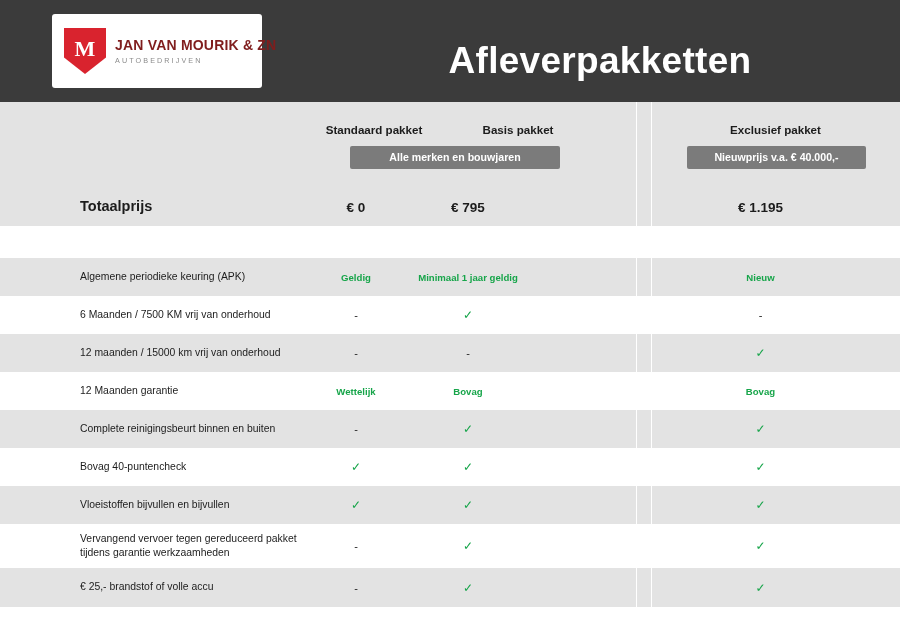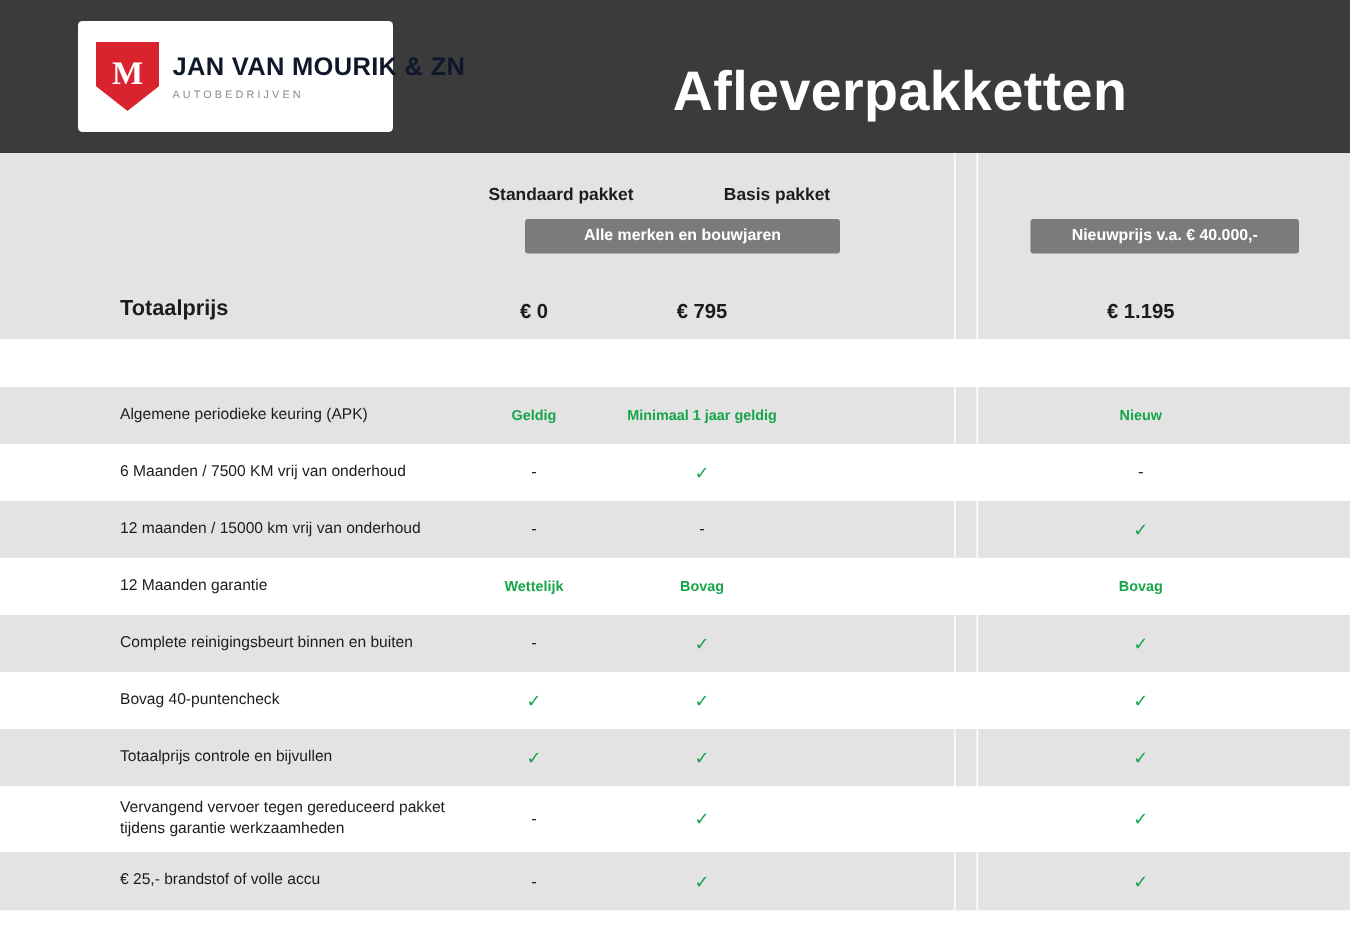--- a/index.html
+++ b/index.html
@@ -46,24 +46,24 @@
     color: #ffffff;
     font-weight: bold;
     font-size: 22px;
     font-family: "Liberation Serif", serif;
     margin-top: -4px;
   }
   .logo-text {
     margin-left: 9px;
   }
   .logo-title {
-    font-size: 17px;
+    font-size: 14px;
     font-weight: bold;
     letter-spacing: 0.2px;
-    color: #0f172a;
+    color: #7f1d1d;
     white-space: nowrap;
   }
   .logo-sub {
     font-size: 7.2px;
     letter-spacing: 2.1px;
     color: #8b8b8b;
     margin-top: 3px;
     white-space: nowrap;
   }
   .header-title {
@@ -204,20 +204,21 @@
   </div>
 
   <div class="table">
 
     <div class="vline v1"></div>
     <div class="vline v2"></div>
 
     <div class="band">
       <div class="col-head ch-standaard">Standaard pakket</div>
       <div class="col-head ch-basis">Basis pakket</div>
+      <div class="col-head ch-exclusief">Exclusief pakket</div>
       <div class="pill pill-merken">Alle merken en bouwjaren</div>
       <div class="pill pill-nieuw">Nieuwprijs v.a. € 40.000,-</div>
     </div>
 
     <div class="totaal-row">
       <div class="c-label">Totaalprijs</div>
       <div class="c-col">€ 0</div>
       <div class="c-col">€ 795</div>
       <div class="c-gap"></div>
       <div class="c-excl">€ 1.195</div>
@@ -267,21 +268,21 @@
 
     <div class="row plain r-h38">
       <div class="c-label">Bovag 40-puntencheck</div>
       <div class="c-col check">✓</div>
       <div class="c-col check">✓</div>
       <div class="c-gap"></div>
       <div class="c-excl check">✓</div>
     </div>
 
     <div class="row shade r-h38">
-      <div class="c-label">Totaalprijs controle en bijvullen</div>
+      <div class="c-label">Vloeistoffen bijvullen en bijvullen</div>
       <div class="c-col check">✓</div>
       <div class="c-col check">✓</div>
       <div class="c-gap"></div>
       <div class="c-excl check">✓</div>
     </div>
 
     <div class="row plain r-h44">
       <div class="c-label">Vervangend vervoer tegen gereduceerd pakket tijdens garantie werkzaamheden</div>
       <div class="c-col dash">-</div>
       <div class="c-col check">✓</div>

